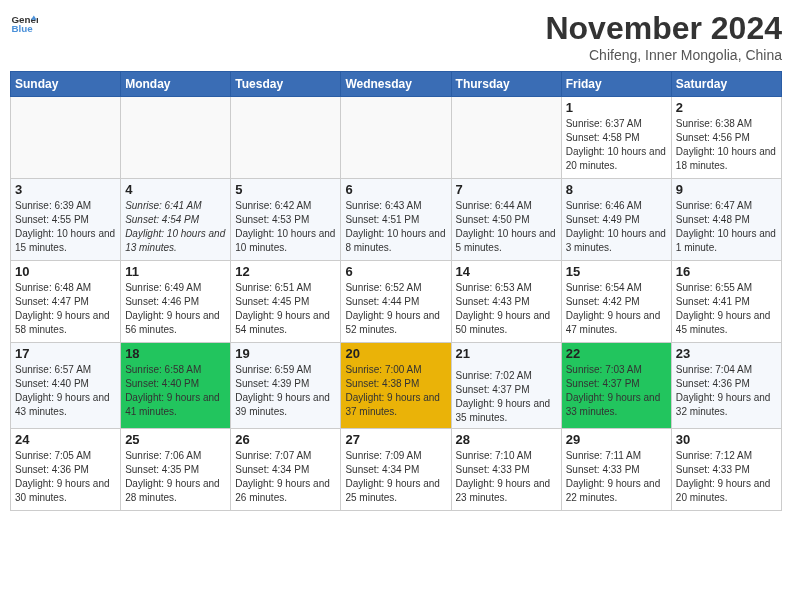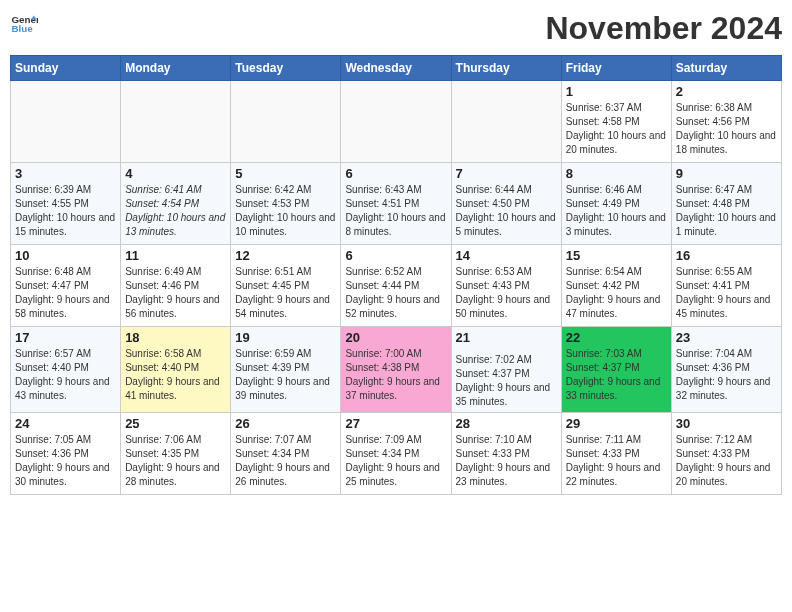--- a/index.html
+++ b/index.html
@@ -87,20 +87,21 @@
 <div class="header">
   <div class="logo">
     <svg class="logo-icon" viewBox="0 0 40 40" width="40" height="40">
       <text x="2" y="18" font-size="14" font-weight="bold" fill="#333">General</text>
       <text x="2" y="32" font-size="14" font-weight="bold" fill="#4a90d9">Blue</text>
       <polygon points="34,8 38,14 30,14" fill="#4a90d9"></polygon>
     </svg>
   </div>
   <div class="title-block">
     <div class="month-title">November 2024</div>
+    <div class="location">Chifeng, Inner Mongolia, China</div>
   </div>
 </div>
 
 <table>
   <thead>
     <tr>
 
     <th>Sunday</th>
         <th>Monday</th>
         <th>Tuesday</th>
@@ -218,33 +219,33 @@
 Daylight: 9 hours and 45 minutes.</div>
         </td>
       </tr>
       <tr>
         <td style="background: rgb(245, 248, 252);">
           <span class="day-num">17</span>
           <div class="day-info" style="white-space: pre-line;">Sunrise: 6:57 AM
 Sunset: 4:40 PM
 Daylight: 9 hours and 43 minutes.</div>
         </td>
-        <td style="background: #fef9c3;">
+        <td style="background: #22c55e;">
           <span class="day-num">18</span>
           <div class="day-info" style="white-space: pre-line;">Sunrise: 6:58 AM
 Sunset: 4:40 PM
 Daylight: 9 hours and 41 minutes.</div>
         </td>
         <td style="background: rgb(245, 248, 252);">
           <span class="day-num">19</span>
           <div class="day-info" style="white-space: pre-line;">Sunrise: 6:59 AM
 Sunset: 4:39 PM
 Daylight: 9 hours and 39 minutes.</div>
         </td>
-        <td style="background: #f9a8d4;">
+        <td style="background: #eab308;">
           <span class="day-num">20</span>
           <div class="day-info" style="white-space: pre-line;">Sunrise: 7:00 AM
 Sunset: 4:38 PM
 Daylight: 9 hours and 37 minutes.</div>
         </td>
         <td style="background: rgb(245, 248, 252);">
           <span class="day-num">21</span>
           <div class="day-info" style="white-space: pre-line; margin-top: 8px;">Sunrise: 7:02 AM
 Sunset: 4:37 PM
 Daylight: 9 hours and 35 minutes.</div>

